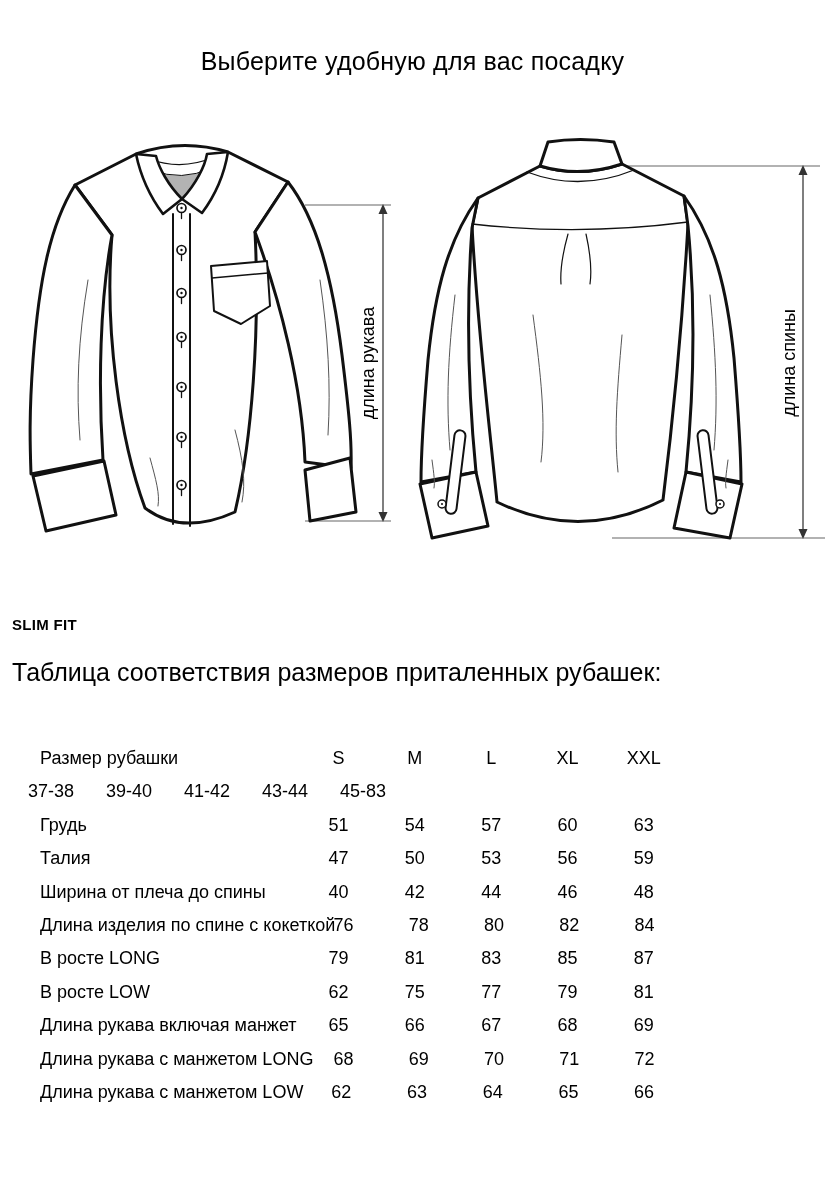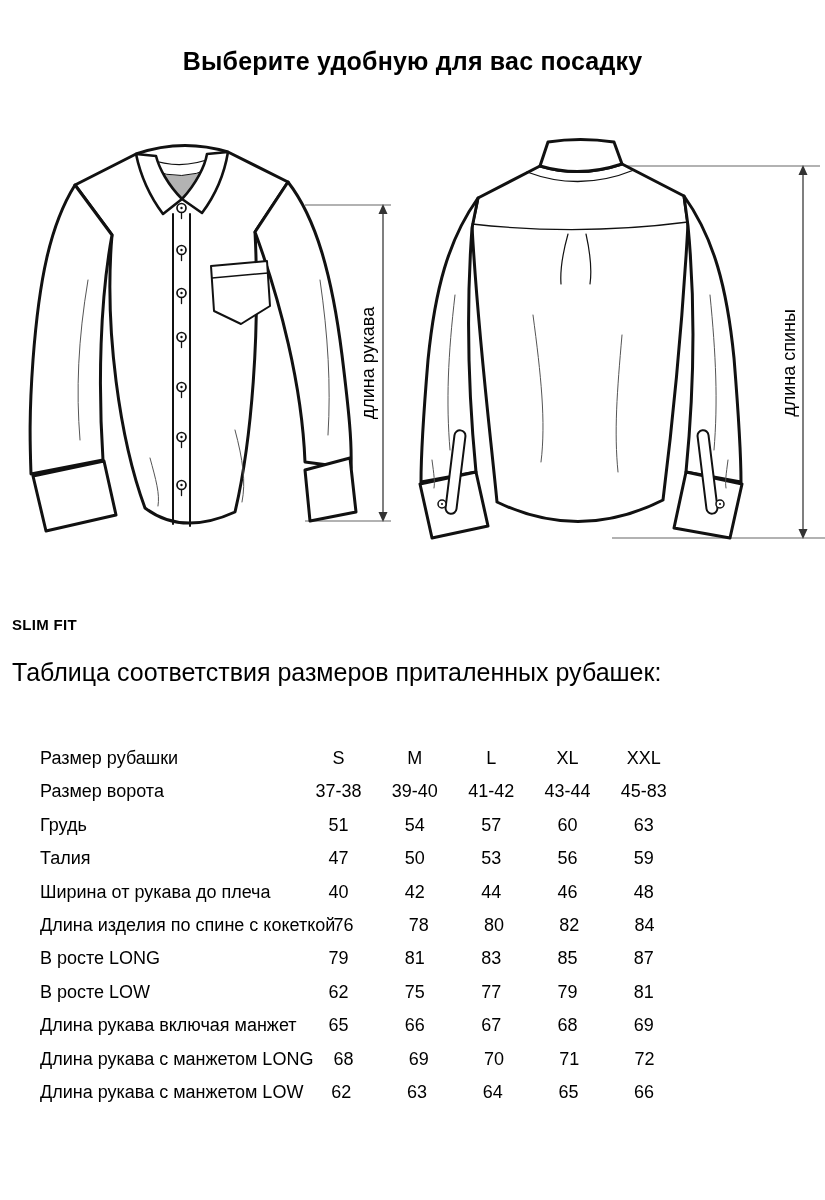--- a/index.html
+++ b/index.html
@@ -3,21 +3,21 @@
 <meta charset="utf-8">
 <style>
   html,body{margin:0;padding:0;background:#fff;}
   body{
     width:825px;height:1200px;position:relative;overflow:hidden;
     font-family:"Liberation Sans", sans-serif;color:#000;
   }
   .abs{position:absolute;}
   .page-title{
     top:46px;left:0;width:825px;text-align:center;
-    font-size:25px;line-height:30px;letter-spacing:0.2px;font-weight:bold;
+    font-size:25px;line-height:30px;letter-spacing:0.2px;
   }
   .diagram-svg{left:0;top:130px;}
   .dim-label{
     width:160px;height:22px;text-align:center;
     font-size:18px;line-height:22px;
     transform:rotate(-90deg);transform-origin:center center;
     white-space:nowrap;
   }
   .dim-label.front{left:288px;top:352px;}
   .dim-label.back{left:709px;top:352px;}
@@ -157,21 +157,20 @@
 <div class="abs sizetable">
   <div class="trow">
     <span class="tlabel">Размер рубашки</span>
     <span class="tcell">S</span>
     <span class="tcell">M</span>
     <span class="tcell">L</span>
     <span class="tcell">XL</span>
     <span class="tcell">XXL</span>
   </div>
   <div class="trow">
-    <span class="tlabel">Размер ворота</span>
     <span class="tcell">37-38</span>
     <span class="tcell">39-40</span>
     <span class="tcell">41-42</span>
     <span class="tcell">43-44</span>
     <span class="tcell">45-83</span>
   </div>
   <div class="trow">
     <span class="tlabel">Грудь</span>
     <span class="tcell">51</span>
     <span class="tcell">54</span>
@@ -181,21 +180,21 @@
   </div>
   <div class="trow">
     <span class="tlabel">Талия</span>
     <span class="tcell">47</span>
     <span class="tcell">50</span>
     <span class="tcell">53</span>
     <span class="tcell">56</span>
     <span class="tcell">59</span>
   </div>
   <div class="trow">
-    <span class="tlabel">Ширина от рукава до плеча</span>
+    <span class="tlabel">Ширина от плеча до спины</span>
     <span class="tcell">40</span>
     <span class="tcell">42</span>
     <span class="tcell">44</span>
     <span class="tcell">46</span>
     <span class="tcell">48</span>
   </div>
   <div class="trow">
     <span class="tlabel">Длина изделия по спине с кокеткой</span>
     <span class="tcell">76</span>
     <span class="tcell">78</span>

